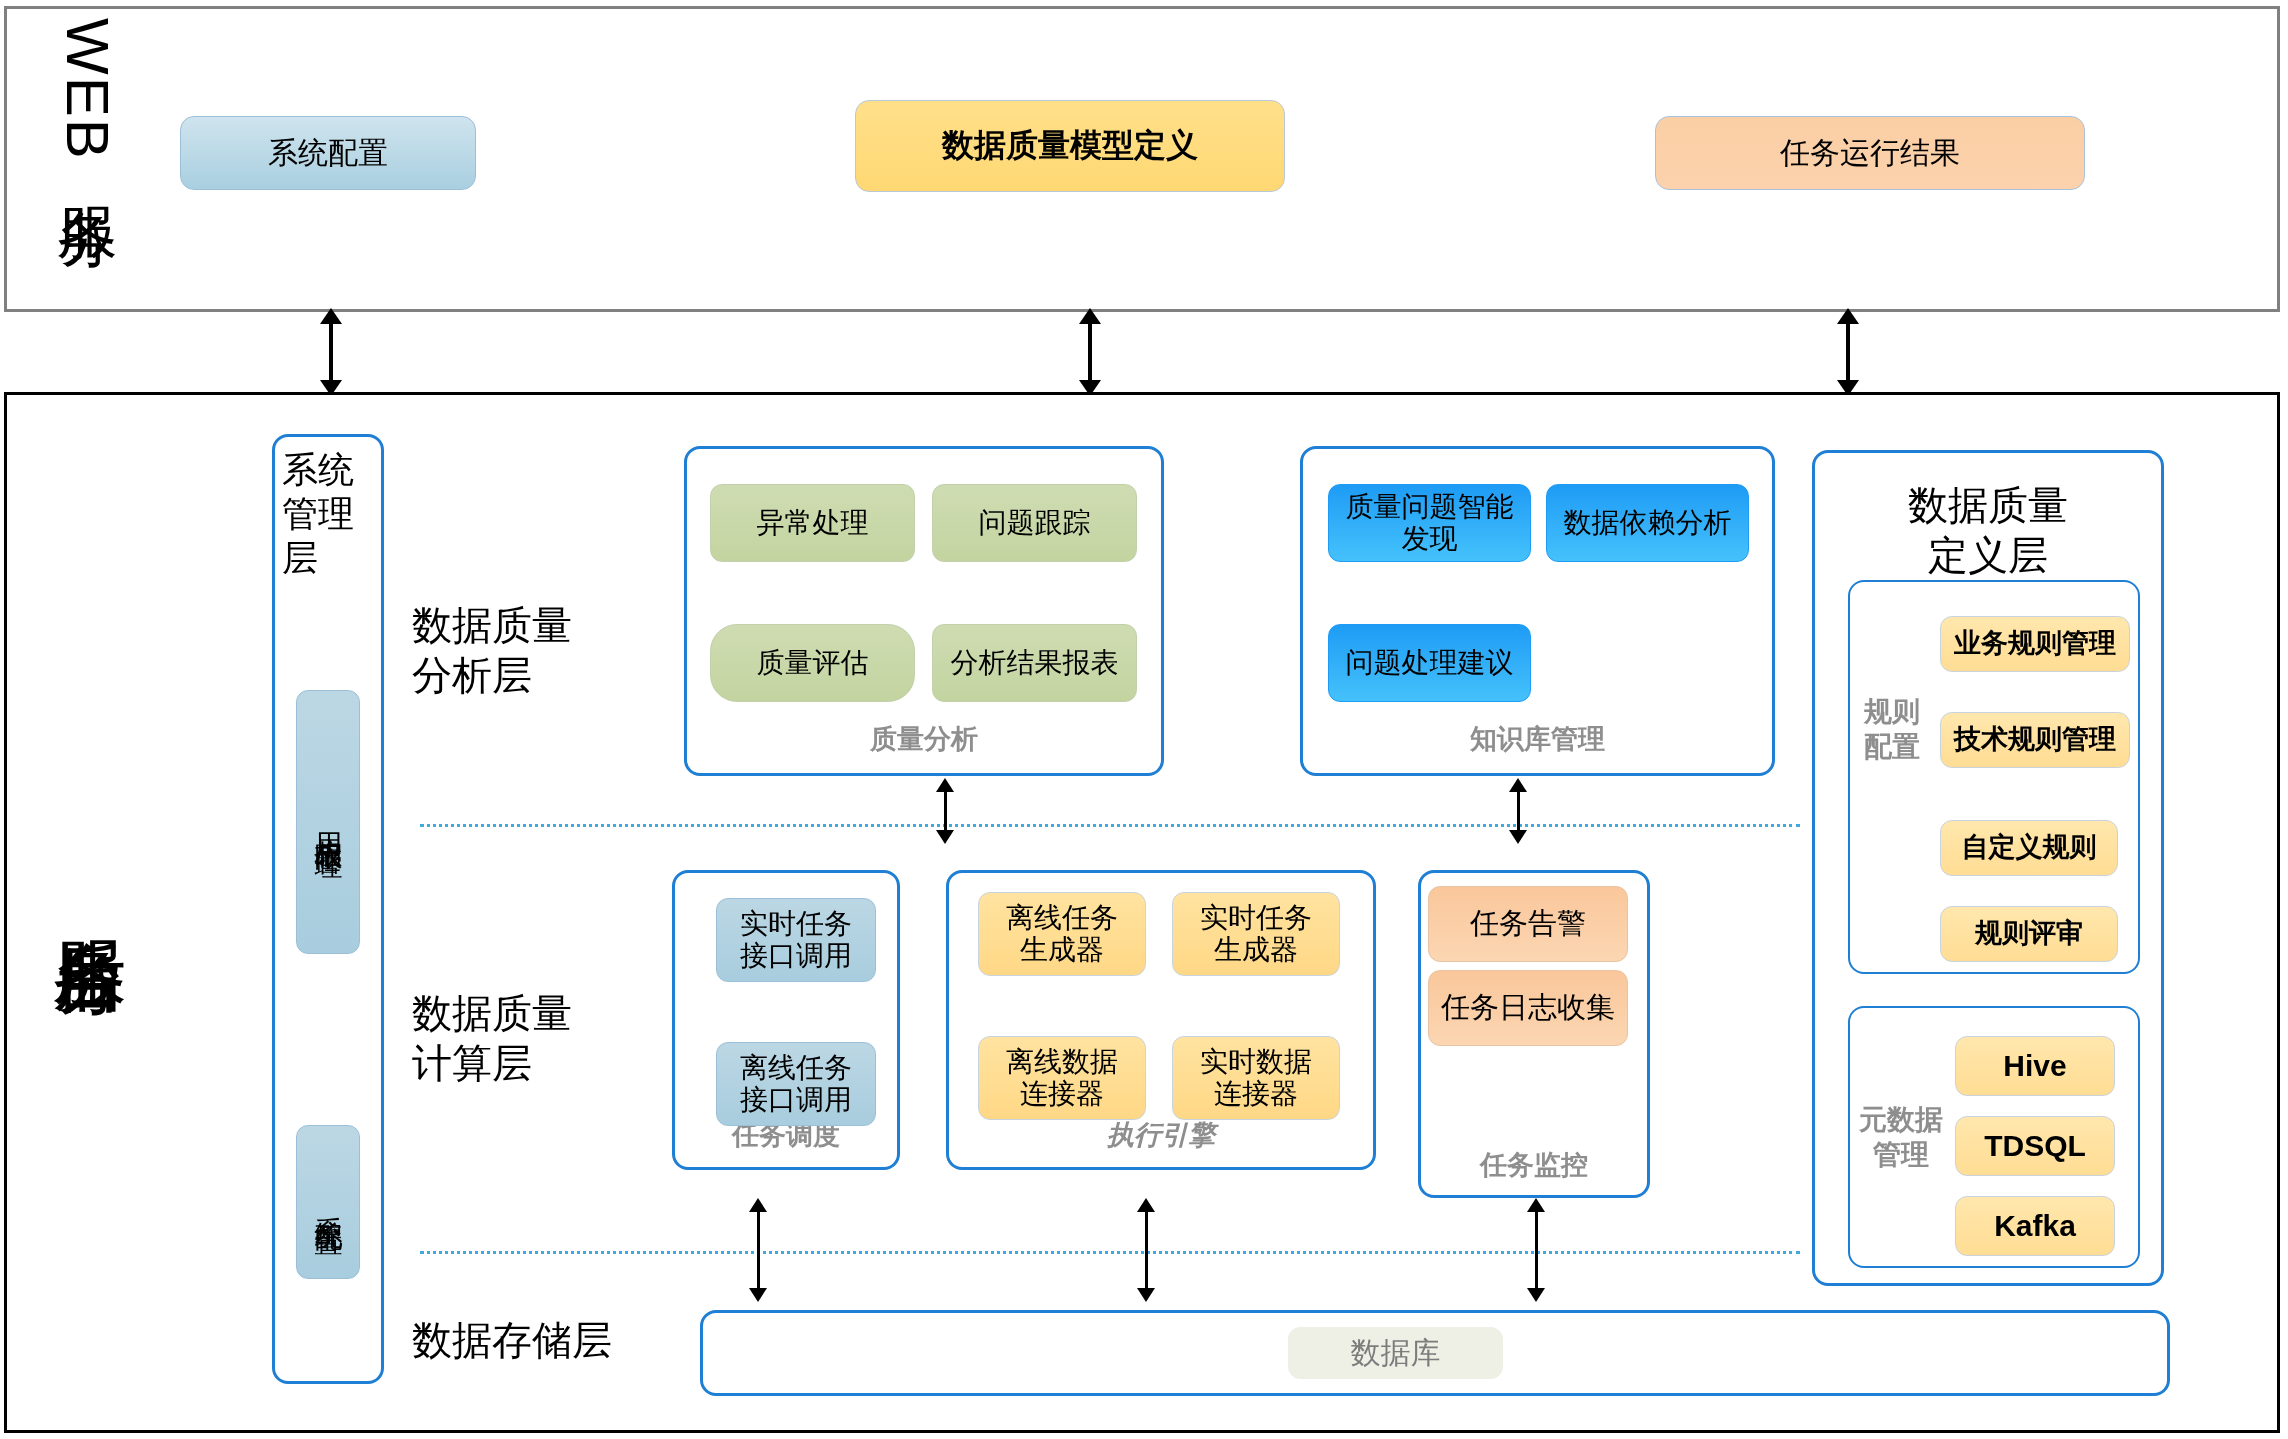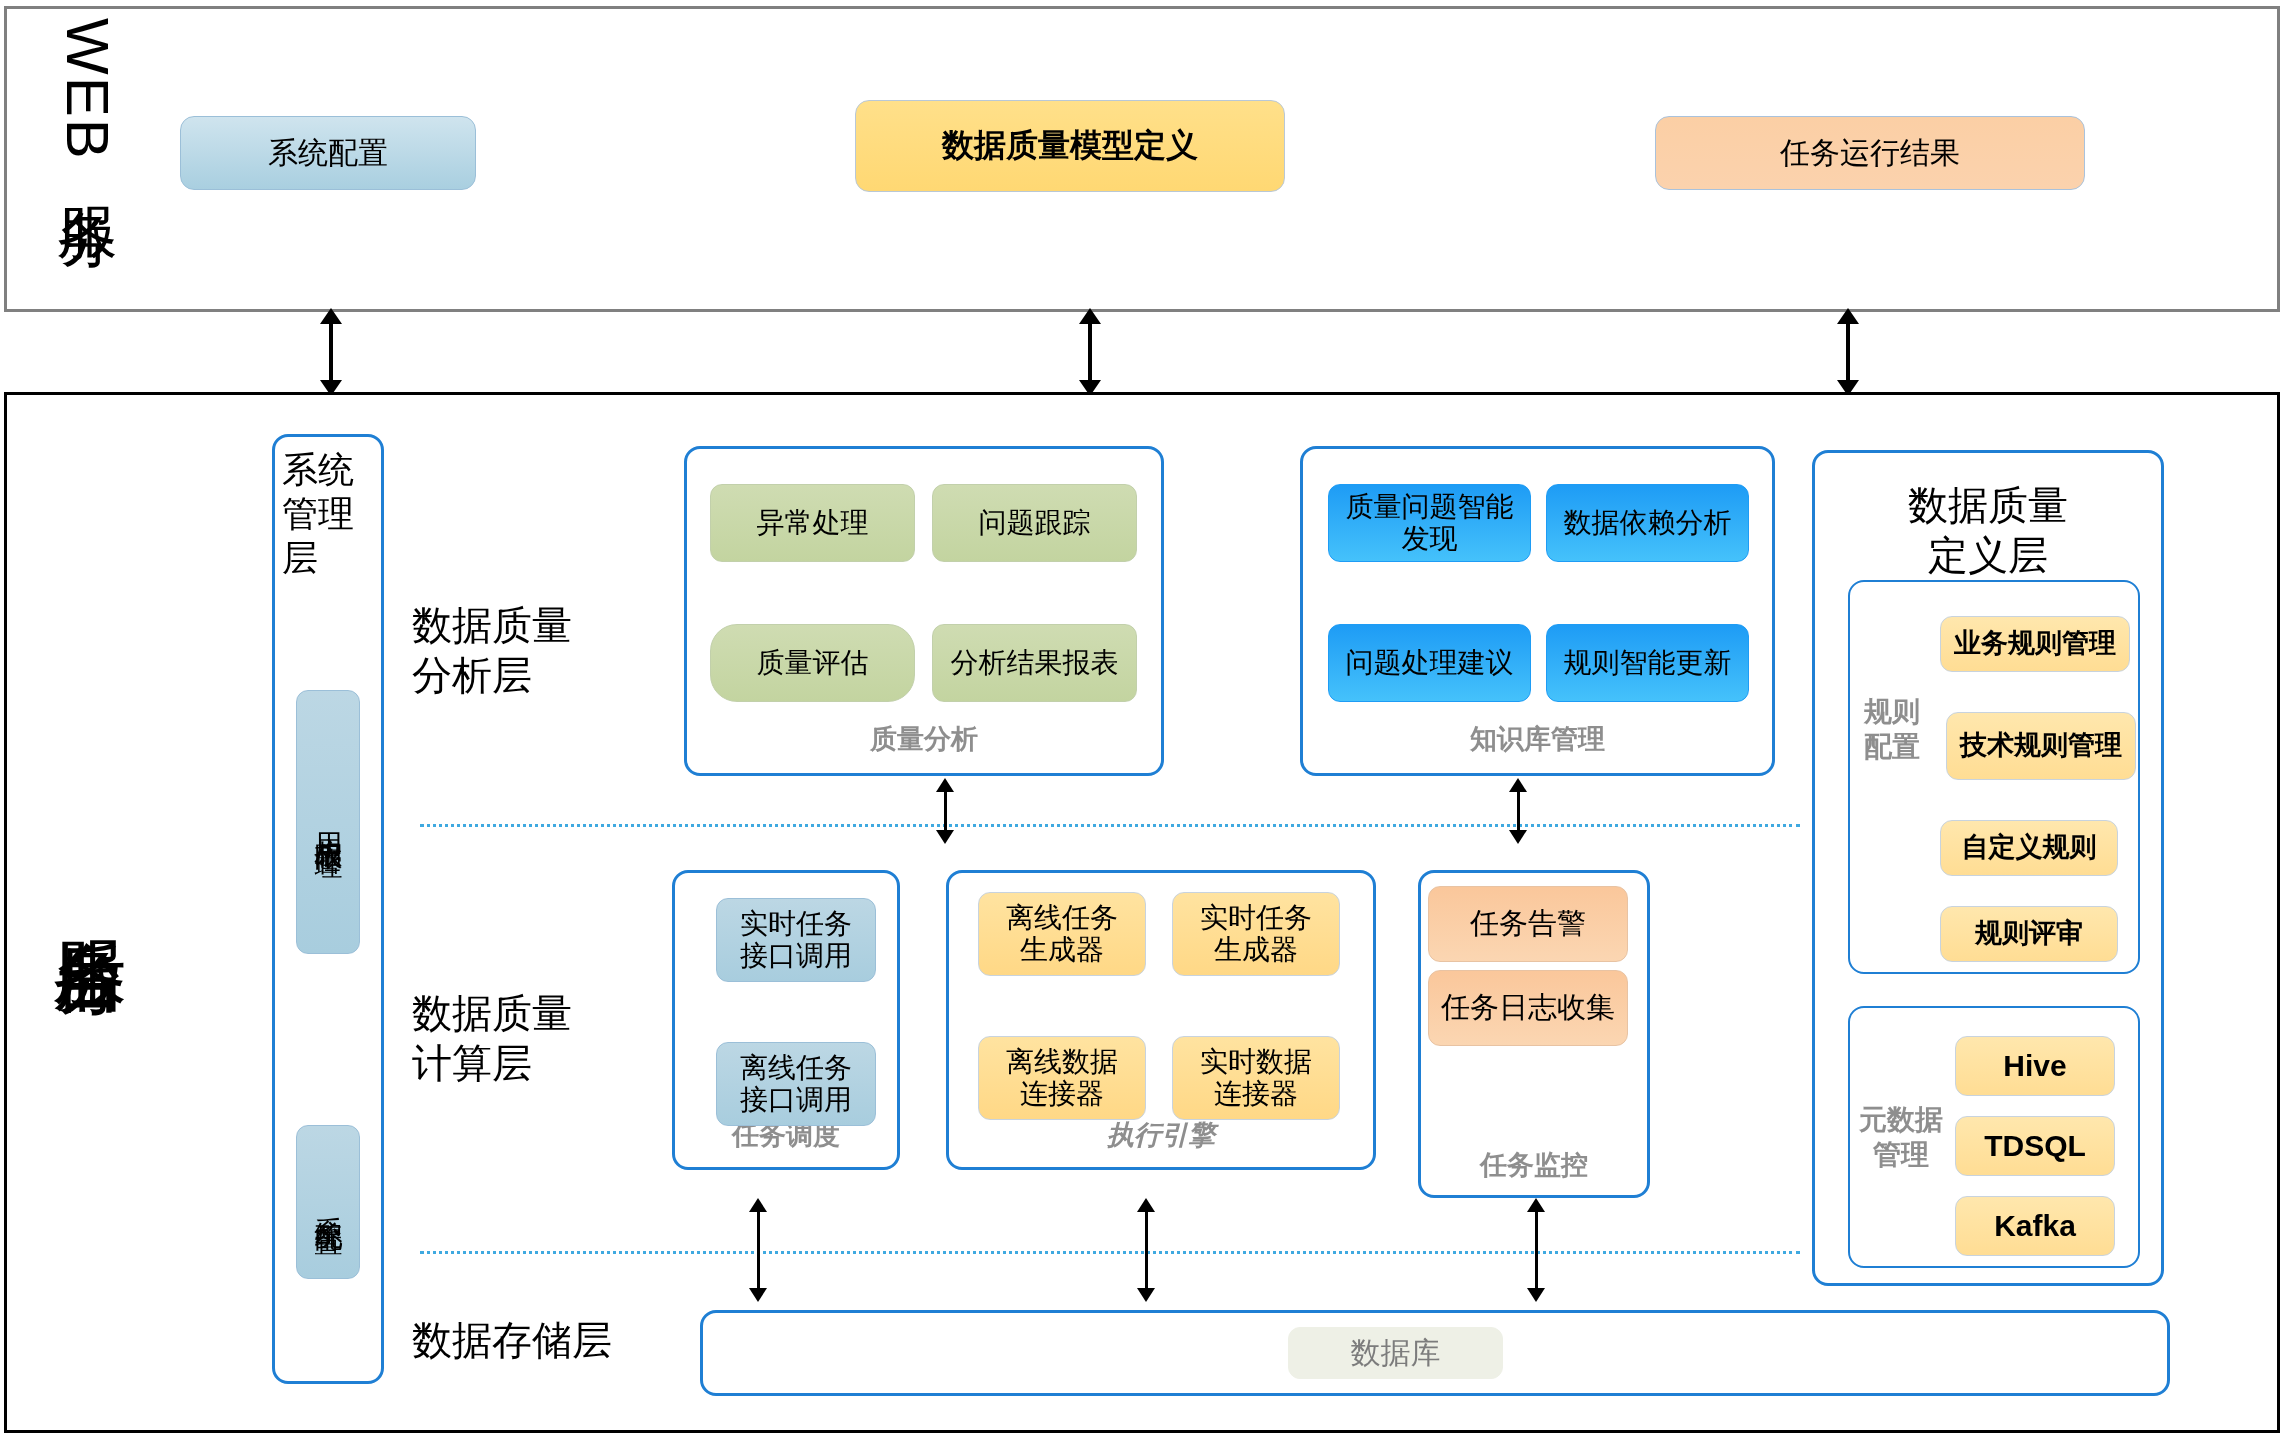--- a/index.html
+++ b/index.html
@@ -188,21 +188,20 @@
   <div class="chip chip-green" style="left:710px;top:624px;width:205px;height:78px;border-radius:27px;">质量评估</div>
   <div class="chip chip-green" style="left:932px;top:624px;width:205px;height:78px;">分析结果报表</div>
 
   <div class="panel" style="left:1300px;top:446px;width:475px;height:330px;">
     <div class="panel-cap" style="bottom:16px;">知识库管理</div>
   </div>
   <div class="chip chip-blue-bright" style="left:1328px;top:484px;width:203px;height:78px;">质量问题智能
 发现</div>
   <div class="chip chip-blue-bright" style="left:1546px;top:484px;width:203px;height:78px;">数据依赖分析</div>
   <div class="chip chip-blue-bright" style="left:1328px;top:624px;width:203px;height:78px;">问题处理建议</div>
-  <div class="chip chip-blue-bright" style="left:1546px;top:624px;width:203px;height:78px;">规则智能更新</div>
 
   <div class="arrow-thin" style="left:935px;top:778px;height:66px;">
     <div class="head-up"></div>
       <div class="shaft"></div>
       <div class="head-dn"></div>
   </div>
   <div class="arrow-thin" style="left:1508px;top:778px;height:66px;">
     <div class="head-up"></div>
       <div class="shaft"></div>
       <div class="head-dn"></div>
@@ -258,21 +257,21 @@
   <div class="chip chip-grey" style="left:1288px;top:1327px;width:215px;height:52px;font-size:30px;">数据库</div>
 
   <div class="panel" style="left:1812px;top:450px;width:352px;height:836px;"></div>
   <div class="defl-title" style="left:1836px;top:480px;width:304px;">数据质量
 定义层</div>
 
   <div class="panel" style="left:1848px;top:580px;width:292px;height:394px;border-width:2px;"></div>
   <div class="side-cap" style="left:1858px;top:694px;width:68px;">规则
 配置</div>
   <div class="chip chip-yellow-b" style="left:1940px;top:616px;width:190px;height:56px;font-size:27px;">业务规则管理</div>
-  <div class="chip chip-yellow-b" style="left:1940px;top:712px;width:190px;height:68px;font-size:27px;margin-left:6px;">技术规则管理</div>
+  <div class="chip chip-yellow-b" style="left:1940px;top:712px;width:190px;height:56px;font-size:27px;">技术规则管理</div>
   <div class="chip chip-yellow-b" style="left:1940px;top:820px;width:178px;height:56px;font-size:27px;">自定义规则</div>
   <div class="chip chip-yellow-b" style="left:1940px;top:906px;width:178px;height:56px;font-size:27px;">规则评审</div>
 
   <div class="panel" style="left:1848px;top:1006px;width:292px;height:262px;border-width:2px;"></div>
   <div class="side-cap" style="left:1858px;top:1102px;width:86px;">元数据
 管理</div>
   <div class="chip chip-yellow-b" style="left:1955px;top:1036px;width:160px;height:60px;font-size:30px;">Hive</div>
   <div class="chip chip-yellow-b" style="left:1955px;top:1116px;width:160px;height:60px;font-size:30px;">TDSQL</div>
   <div class="chip chip-yellow-b" style="left:1955px;top:1196px;width:160px;height:60px;font-size:30px;">Kafka</div>
 

